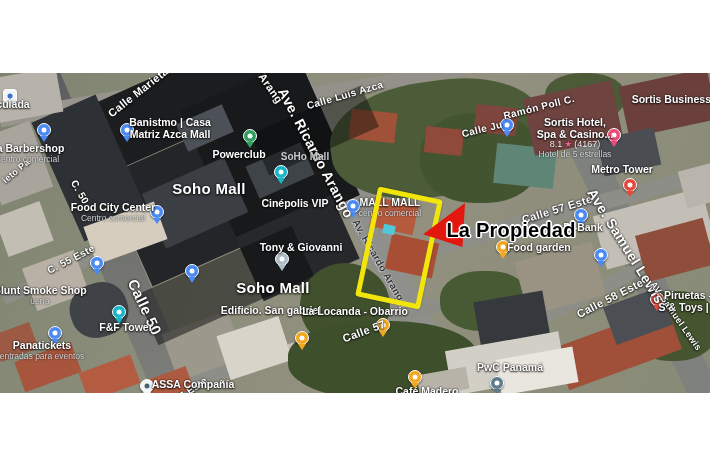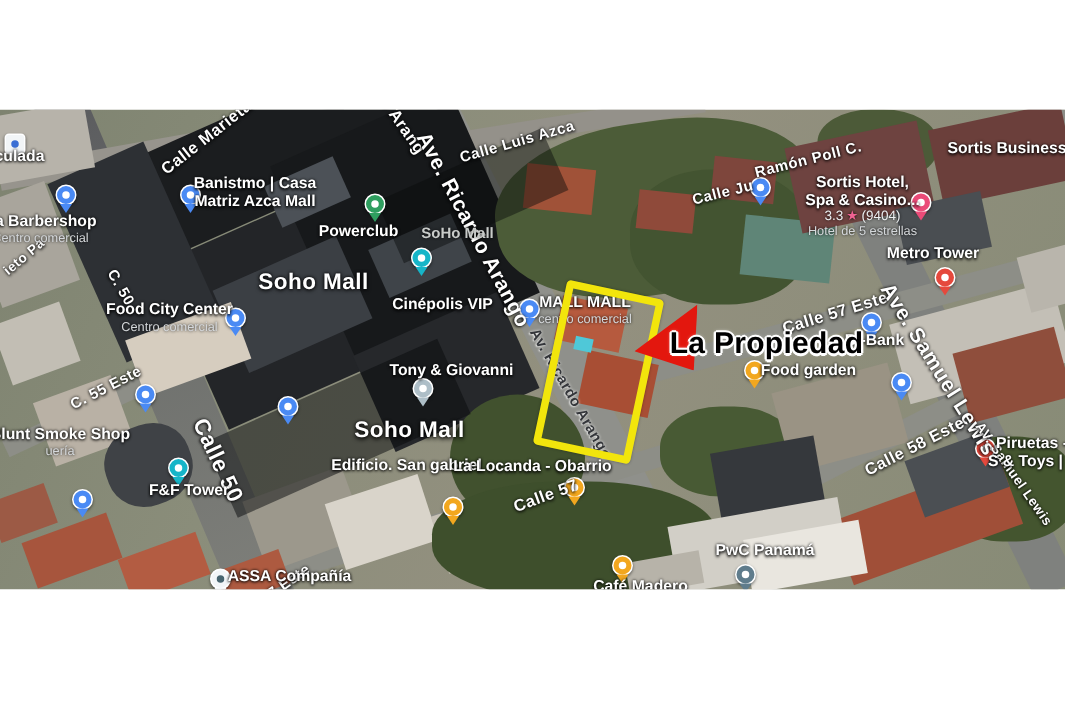--- a/index.html
+++ b/index.html
@@ -181,20 +181,24 @@
         <i class="tail" style="border-top-color: rgb(22, 181, 200);"></i>
         <i class="dot"></i>
       </div>
       <div class="poi-label" style="left: 126px; top: 255px;">
         <span class="main">F&amp;F Tower</span>
       </div>
       <div class="pin" style="left: 55px; top: 260px; background: rgb(74, 138, 244);">
         <i class="tail" style="border-top-color: rgb(74, 138, 244);"></i>
         <i class="dot"></i>
       </div>
+      <div class="poi-label" style="left: 42px; top: 277px;">
+        <span class="main">Panatickets</span>
+        <span class="sub">entradas para eventos</span>
+      </div>
       <div class="pin" style="left: 147px; top: 313px; background: rgb(242, 245, 247);">
         <i class="tail" style="border-top-color: rgb(242, 245, 247);"></i>
         <i class="dot" style="background: rgb(71, 100, 110);"></i>
       </div>
       <div class="poi-label" style="left: 193px; top: 312px;">
         <span class="main">ASSA Compañía</span>
       </div>
       <div class="pin" style="left: 250px; top: 63px; background: rgb(47, 158, 95);">
         <i class="tail" style="border-top-color: rgb(47, 158, 95);"></i>
         <i class="dot"></i>
@@ -252,21 +256,21 @@
       <div class="poi-label" style="left: 622px; top: 97px;">
         <span class="main">Metro Tower</span>
       </div>
       <div class="pin" style="left: 614px; top: 62px; background: rgb(234, 75, 120);">
         <i class="tail" style="border-top-color: rgb(234, 75, 120);"></i>
         <i class="dot"></i>
       </div>
       <div class="poi-label" style="left: 575px; top: 65px;">
         <span class="main">Sortis Hotel,</span>
         <span class="main">Spa &amp; Casino...</span>
-        <span class="rating"><b>3.3</b><b class="star">★</b><b>(9404)</b></span>
+        <span class="rating"><b>8.1</b><b class="star">★</b><b>(4167)</b></span>
         <span class="sub">Hotel de 5 estrellas</span>
       </div>
       <div class="poi-label" style="left: 676px; top: 27px;">
         <span class="main">Sortis Business T</span>
       </div>
       <div class="pin" style="left: 657px; top: 226px; background: rgb(229, 73, 61);">
         <i class="tail" style="border-top-color: rgb(229, 73, 61);"></i>
         <i class="dot"></i>
       </div>
       <div class="poi-label" style="left: 688px; top: 229px;">

